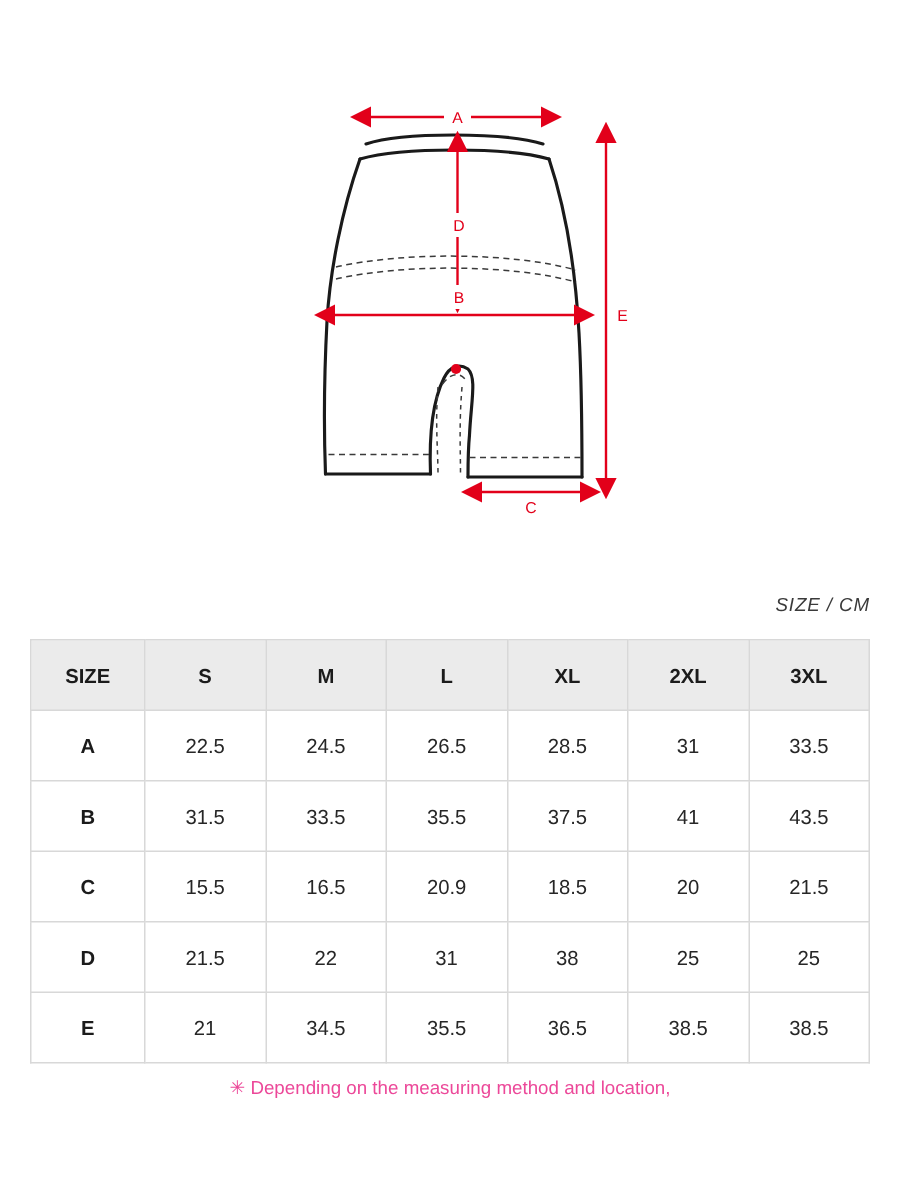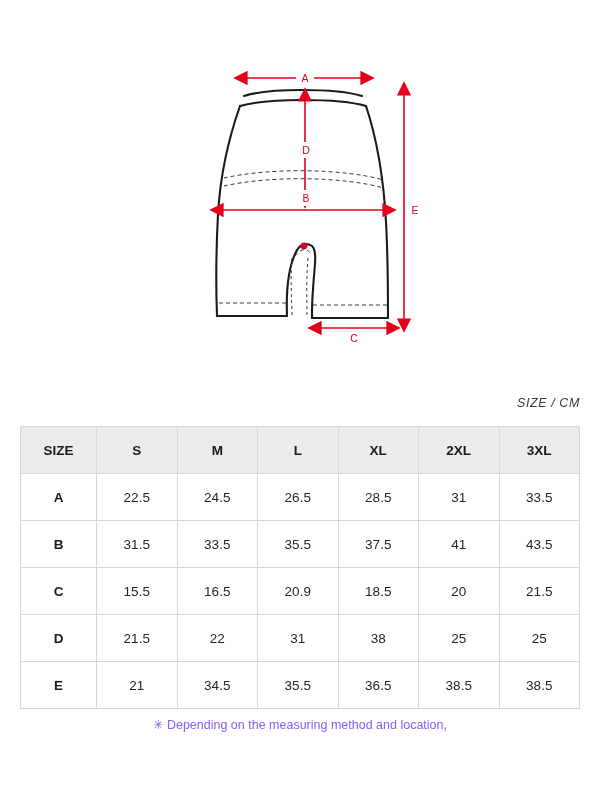--- a/index.html
+++ b/index.html
@@ -79,21 +79,21 @@
 
   
   .footnote {
     position: absolute;
     left: 0;
     top: 716px;
     width: 600px;
     text-align: center;
     font-size: 12.5px;
     line-height: 19px;
-    color: #8b5cf6;
+    color: #ec4899;
   }
   .footnote div { white-space: pre; }
 </style>
 </head>
 <body>
 
 <div class="page">
 
   <div class="diagram">
     <svg width="600" height="370" viewBox="0 0 600 370" xmlns="http://www.w3.org/2000/svg">

